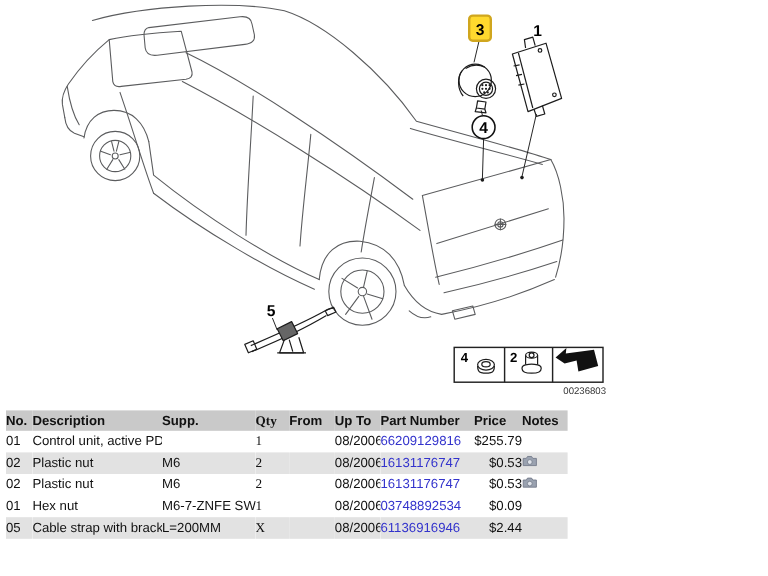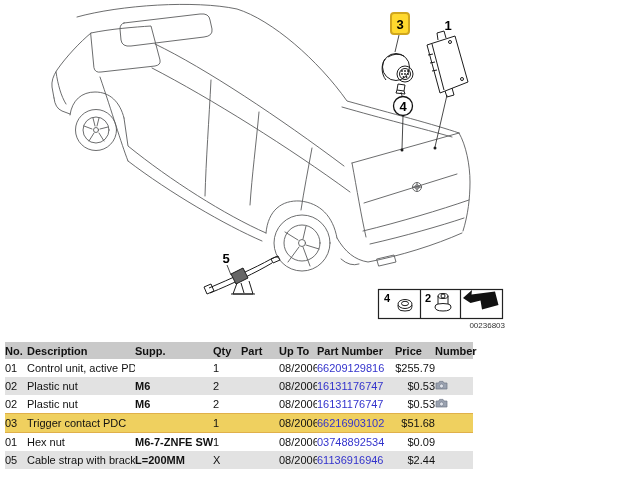--- a/index.html
+++ b/index.html
@@ -14,21 +14,21 @@
   .diag-num{font-family:"Liberation Sans",sans-serif;font-size:8px;fill:#333;}
   
   .parts-table{position:absolute;left:5px;top:342px;width:468px;border-collapse:collapse;
                table-layout:fixed;font-size:11px;color:#111;}
   .parts-table th{background:#c9c9c9;font-weight:bold;height:17px;padding:0;white-space:nowrap;}
   .parts-table td{height:18px;padding:0;white-space:nowrap;overflow:hidden;vertical-align:middle;}
   .parts-table tr.shade td{background:#e2e2e2;}
   .parts-table tr.hl td{background:#efd05f;border-top:1px solid #e0b04a;border-bottom:1px solid #e0b04a;}
   .al{text-align:left;} .ac{text-align:left;} .ar{text-align:right;}
   .pl1{padding-left:1px;} .pl3{padding-left:3px;margin-left:18px;} .pl4{padding-left:4px;}
-  .pl5{padding-left:5px;} .pl8{padding-left:8px;font-weight:bold;} .pr4{padding-right:4px;margin-left:31px;}
+  .pl5{padding-left:5px;font-family:Liberation Serif, serif;} .pl8{padding-left:8px;} .pr4{padding-right:4px;margin-left:31px;}
   .parts-table a{color:#3333cc;cursor:pointer;}
   .photo-ic{display:inline-block;vertical-align:middle;margin-top:-2px;}
 </style>
 </head>
 <body>
 
 <div class="stage">
 
   <svg class="diagram-svg" width="640" height="340" viewBox="0 0 640 340">
 
@@ -180,25 +180,25 @@
       <col style="width:78px">
         <col style="width:40px">
         <col style="width:38px">
     </colgroup>
     <thead>
       <tr>
         <th class="al pl4">No.</th>
         <th class="ac">Description</th>
         <th class="ac">Supp.</th>
         <th class="al pl5">Qty</th>
-        <th class="ac">Part</th>
+        <th class="ac">From</th>
         <th class="al pl4">Up To</th>
         <th class="ac">Part Number</th>
         <th class="al pl3">Price</th>
-        <th class="ac">Number</th>
+        <th class="ac">Notes</th>
       </tr>
     </thead>
     <tbody>
       <tr>
         <td class="al pl4">01</td>
         <td class="al pl1">Control unit, active PDC</td>
         <td class="al pl8"></td>
         <td class="al pl5">1</td>
         <td class="al pl4"></td>
         <td class="al pl4">08/2006</td>
@@ -227,31 +227,20 @@
         <td class="al pl5">2</td>
         <td class="al pl4"></td>
         <td class="al pl4">08/2006</td>
         <td class="al pl3"><a>16131176747</a></td>
         <td class="ar pr4">$0.53</td>
         <td class="al"><span class="photo-ic"><svg width="13" height="10" viewBox="0 0 13 10">
                 <path d="M1,3 h2.6 l1,-1.6 h3.4 l1,1.6 H12 v6 H1 z" fill="#9aa2b0" stroke="#6f7685" stroke-width="0.7"></path>
                 <circle cx="6.5" cy="6" r="2" fill="#dfe3ea" stroke="#6f7685" stroke-width="0.6"></circle>
               </svg></span></td>
       </tr>
-      <tr class="hl">
-        <td class="al pl4">03</td>
-        <td class="al pl1">Trigger contact PDC</td>
-        <td class="al pl8"></td>
-        <td class="al pl5">1</td>
-        <td class="al pl4"></td>
-        <td class="al pl4">08/2006</td>
-        <td class="al pl3"><a>66216903102</a></td>
-        <td class="ar pr4">$51.68</td>
-        <td class="al"></td>
-      </tr>
       <tr>
         <td class="al pl4">01</td>
         <td class="al pl1">Hex nut</td>
         <td class="al pl8">M6-7-ZNFE SW</td>
         <td class="al pl5">1</td>
         <td class="al pl4"></td>
         <td class="al pl4">08/2006</td>
         <td class="al pl3"><a>03748892534</a></td>
         <td class="ar pr4">$0.09</td>
         <td class="al"></td>

